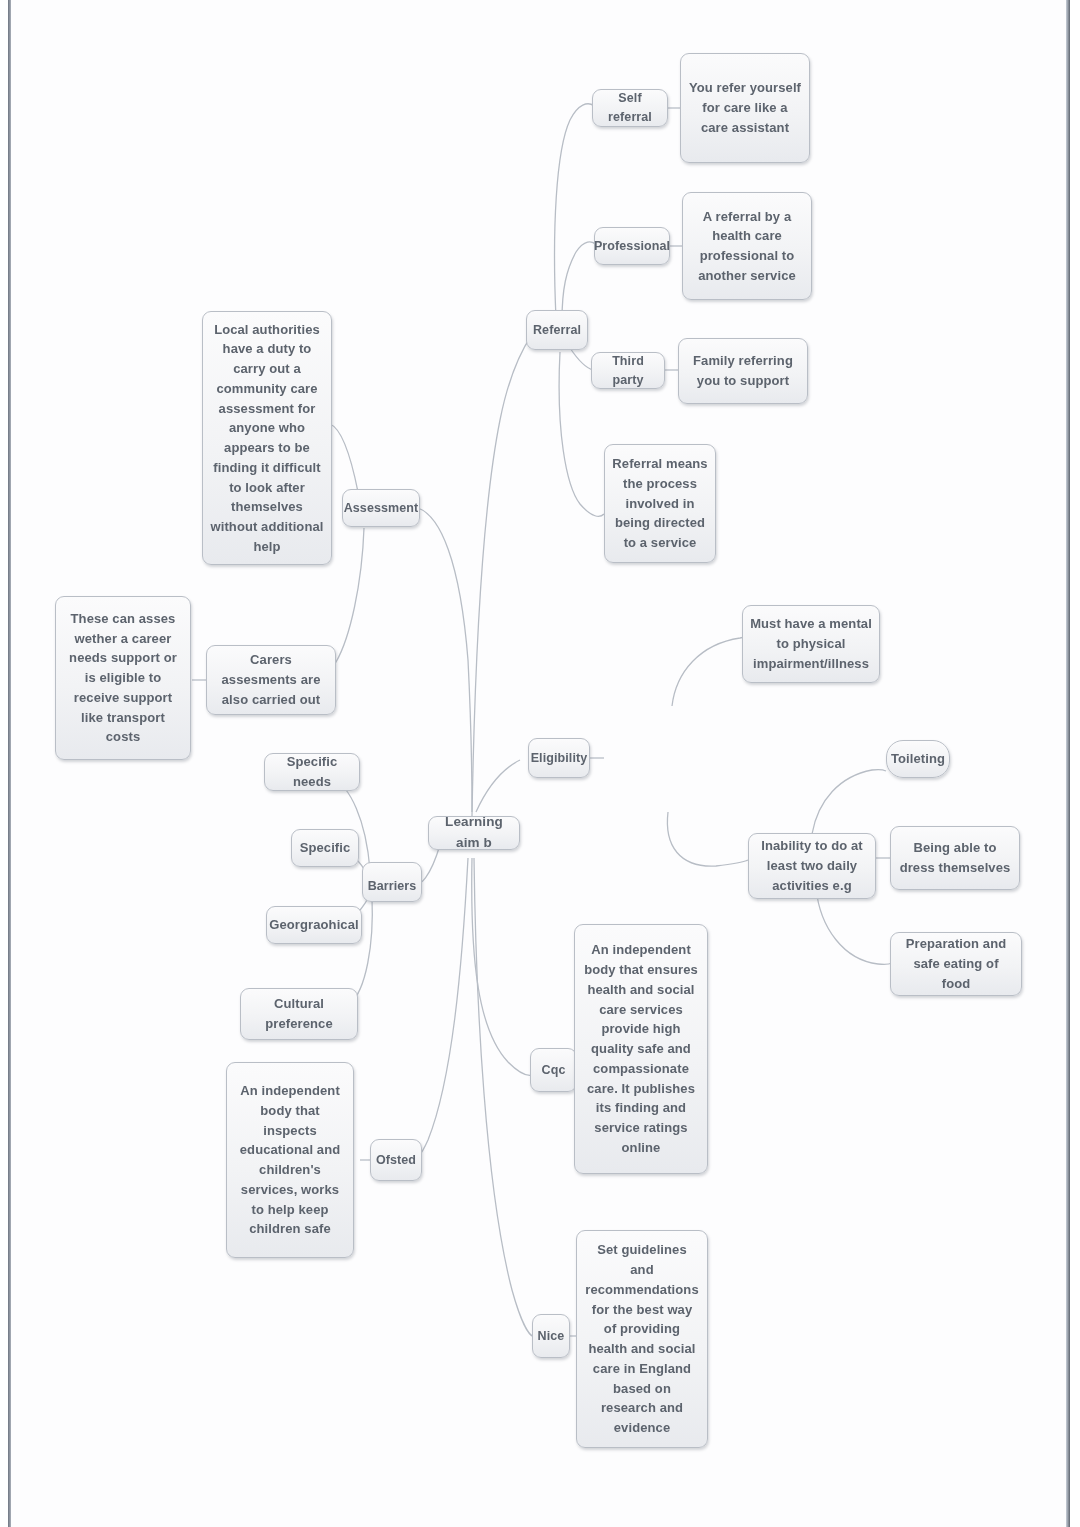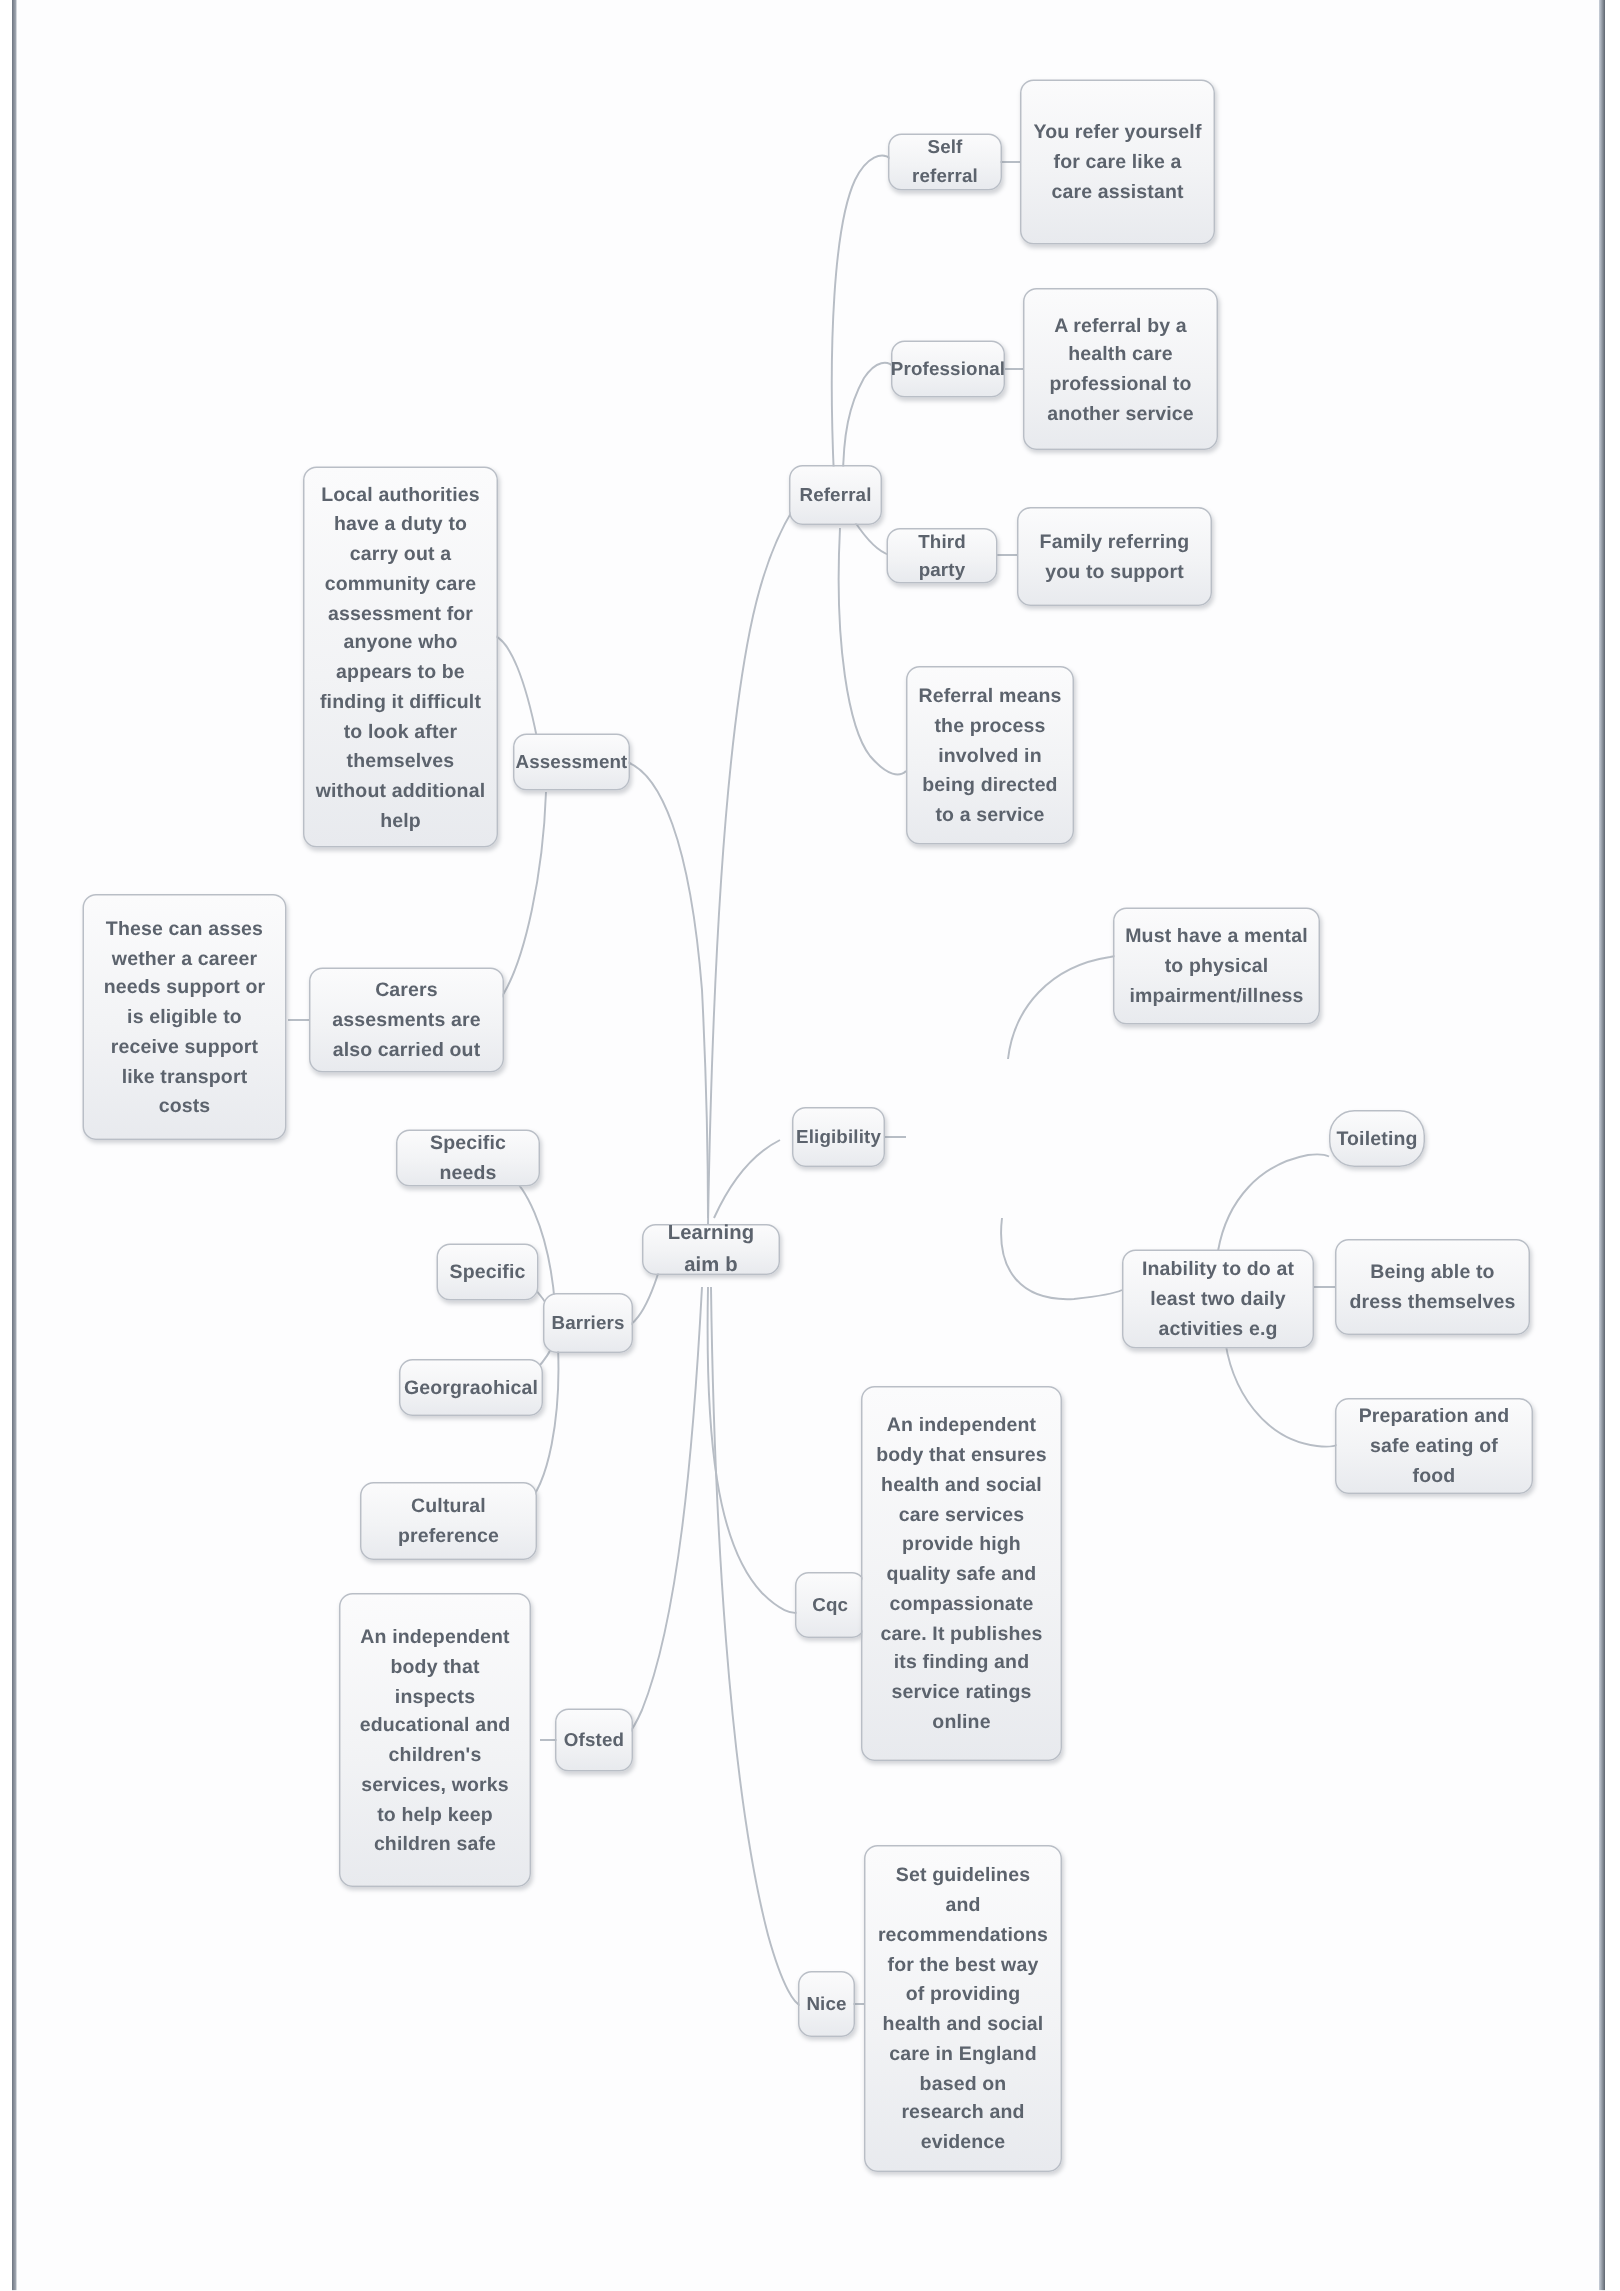--- a/index.html
+++ b/index.html
@@ -217,21 +217,21 @@
   <div class="node leaf" style="left:886px; top:740px; width:64px; height:38px;border-radius:17px;">
     <span>Toileting</span>
   </div>
   <div class="node leaf" style="left:890px; top:826px; width:130px; height:64px;">
     <span>Being able to dress themselves</span>
   </div>
   <div class="node leaf" style="left:890px; top:932px; width:132px; height:64px;">
     <span>Preparation and safe eating of food</span>
   </div>
 
-  <div class="node small" style="left:362px; top:862px; width:60px; height:40px;">
+  <div class="node small" style="left:362px; top:862px; width:60px; height:40px;align-items:flex-end;">
     <span>Barriers</span>
   </div>
   <div class="node leaf" style="left:264px; top:753px; width:96px; height:38px;">
     <span>Specific needs</span>
   </div>
   <div class="node leaf" style="left:291px; top:829px; width:68px; height:38px;">
     <span>Specific</span>
   </div>
   <div class="node leaf" style="left:266px; top:906px; width:96px; height:38px;">
     <span>Georgraohical</span>

